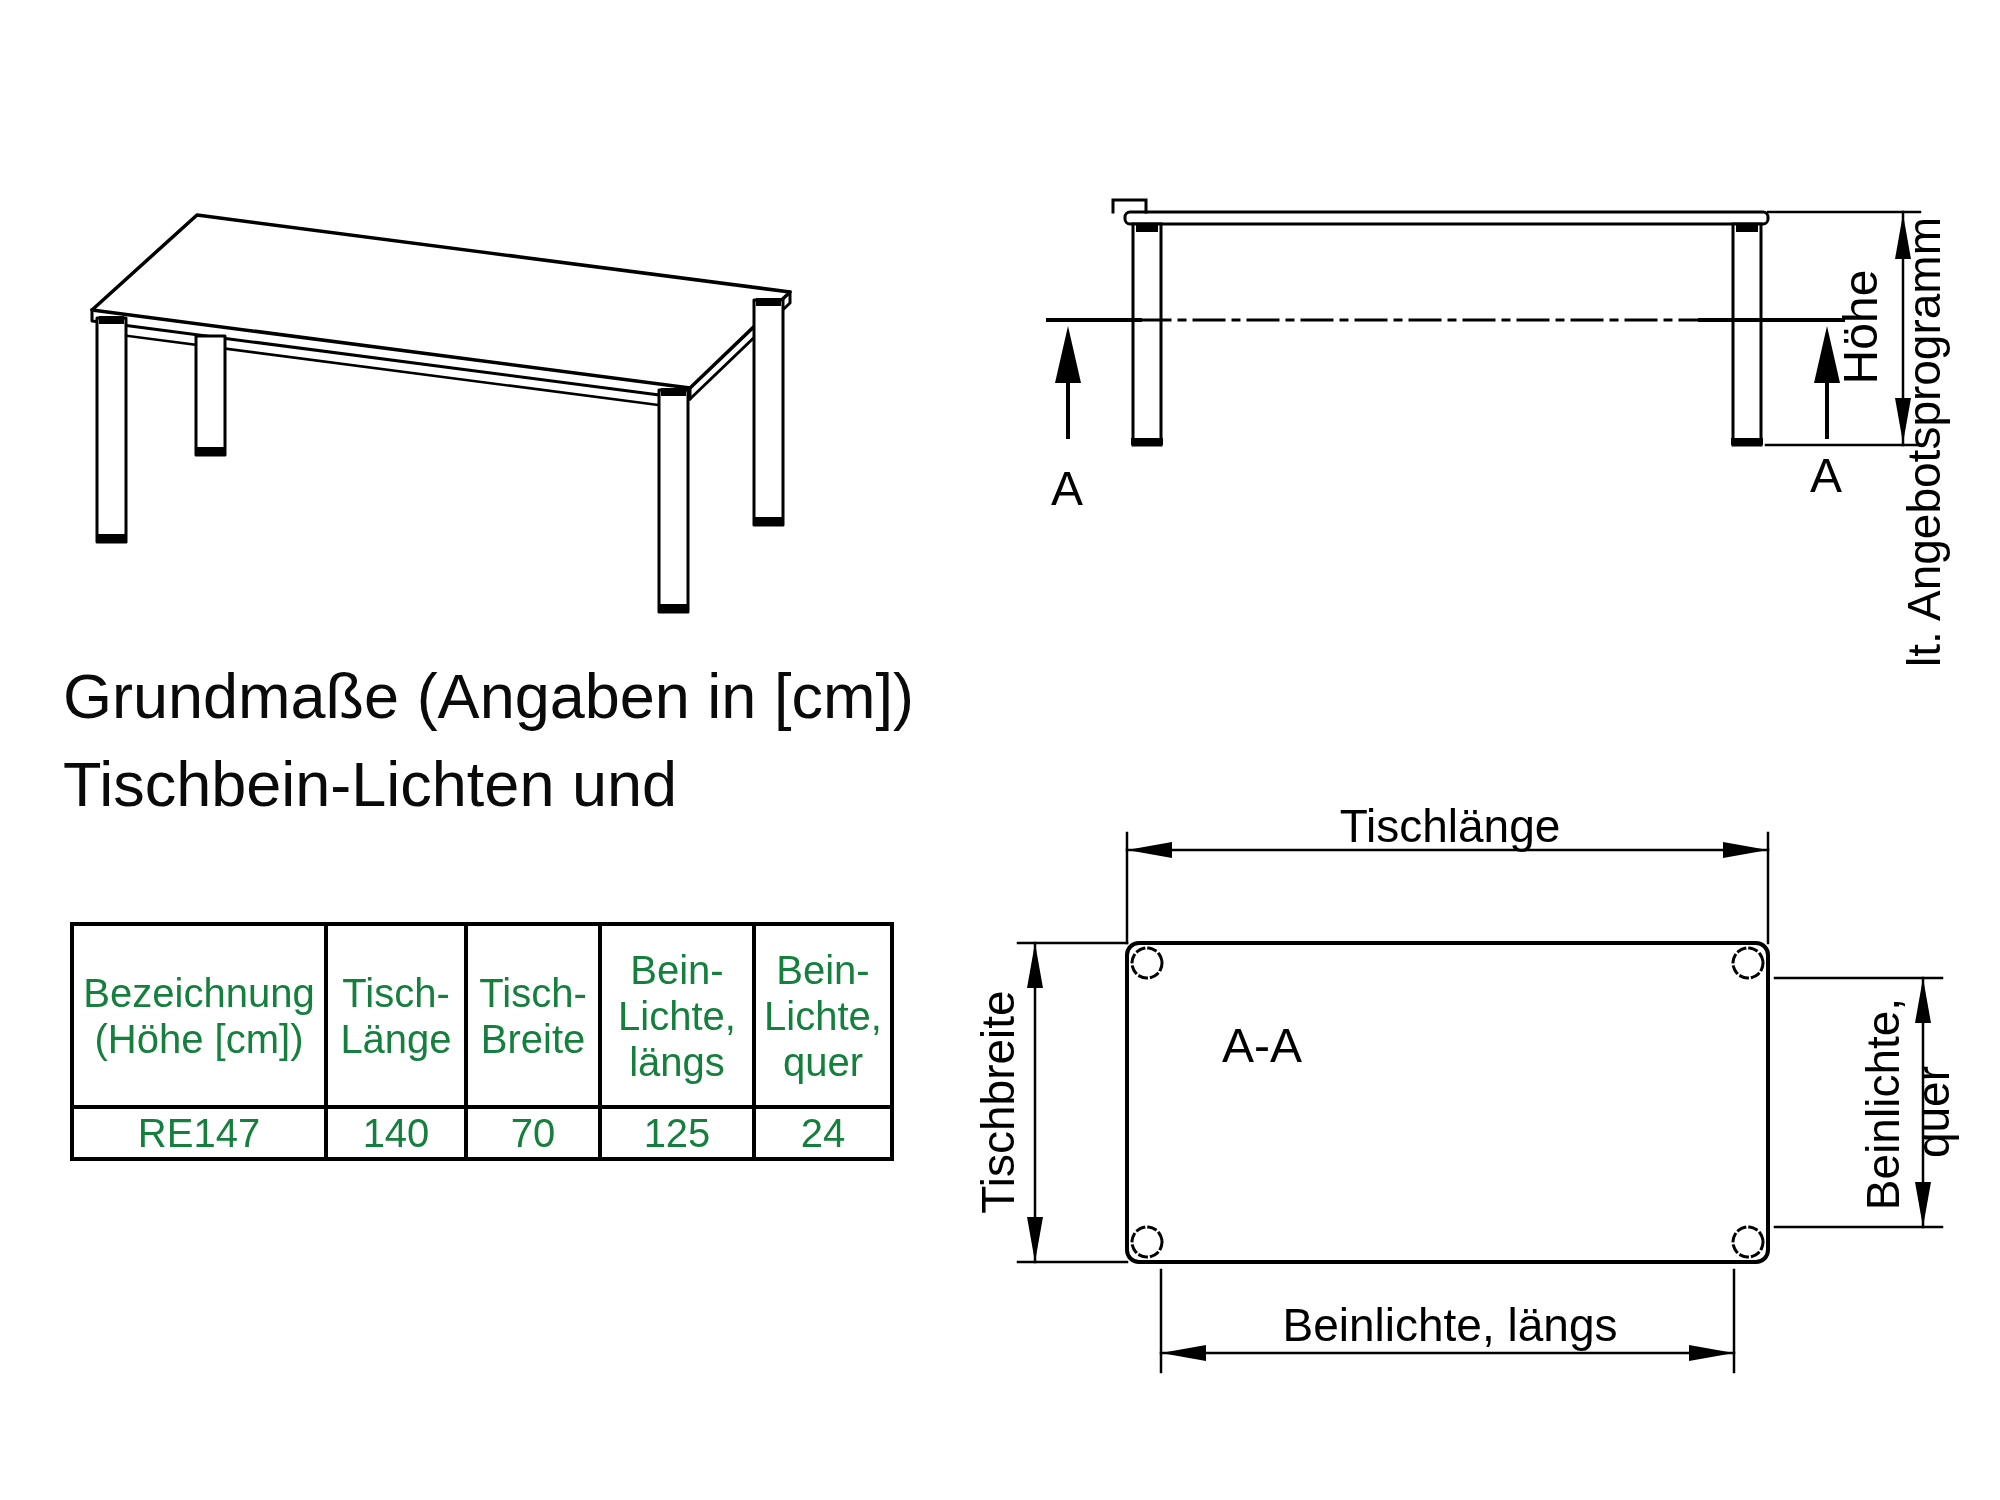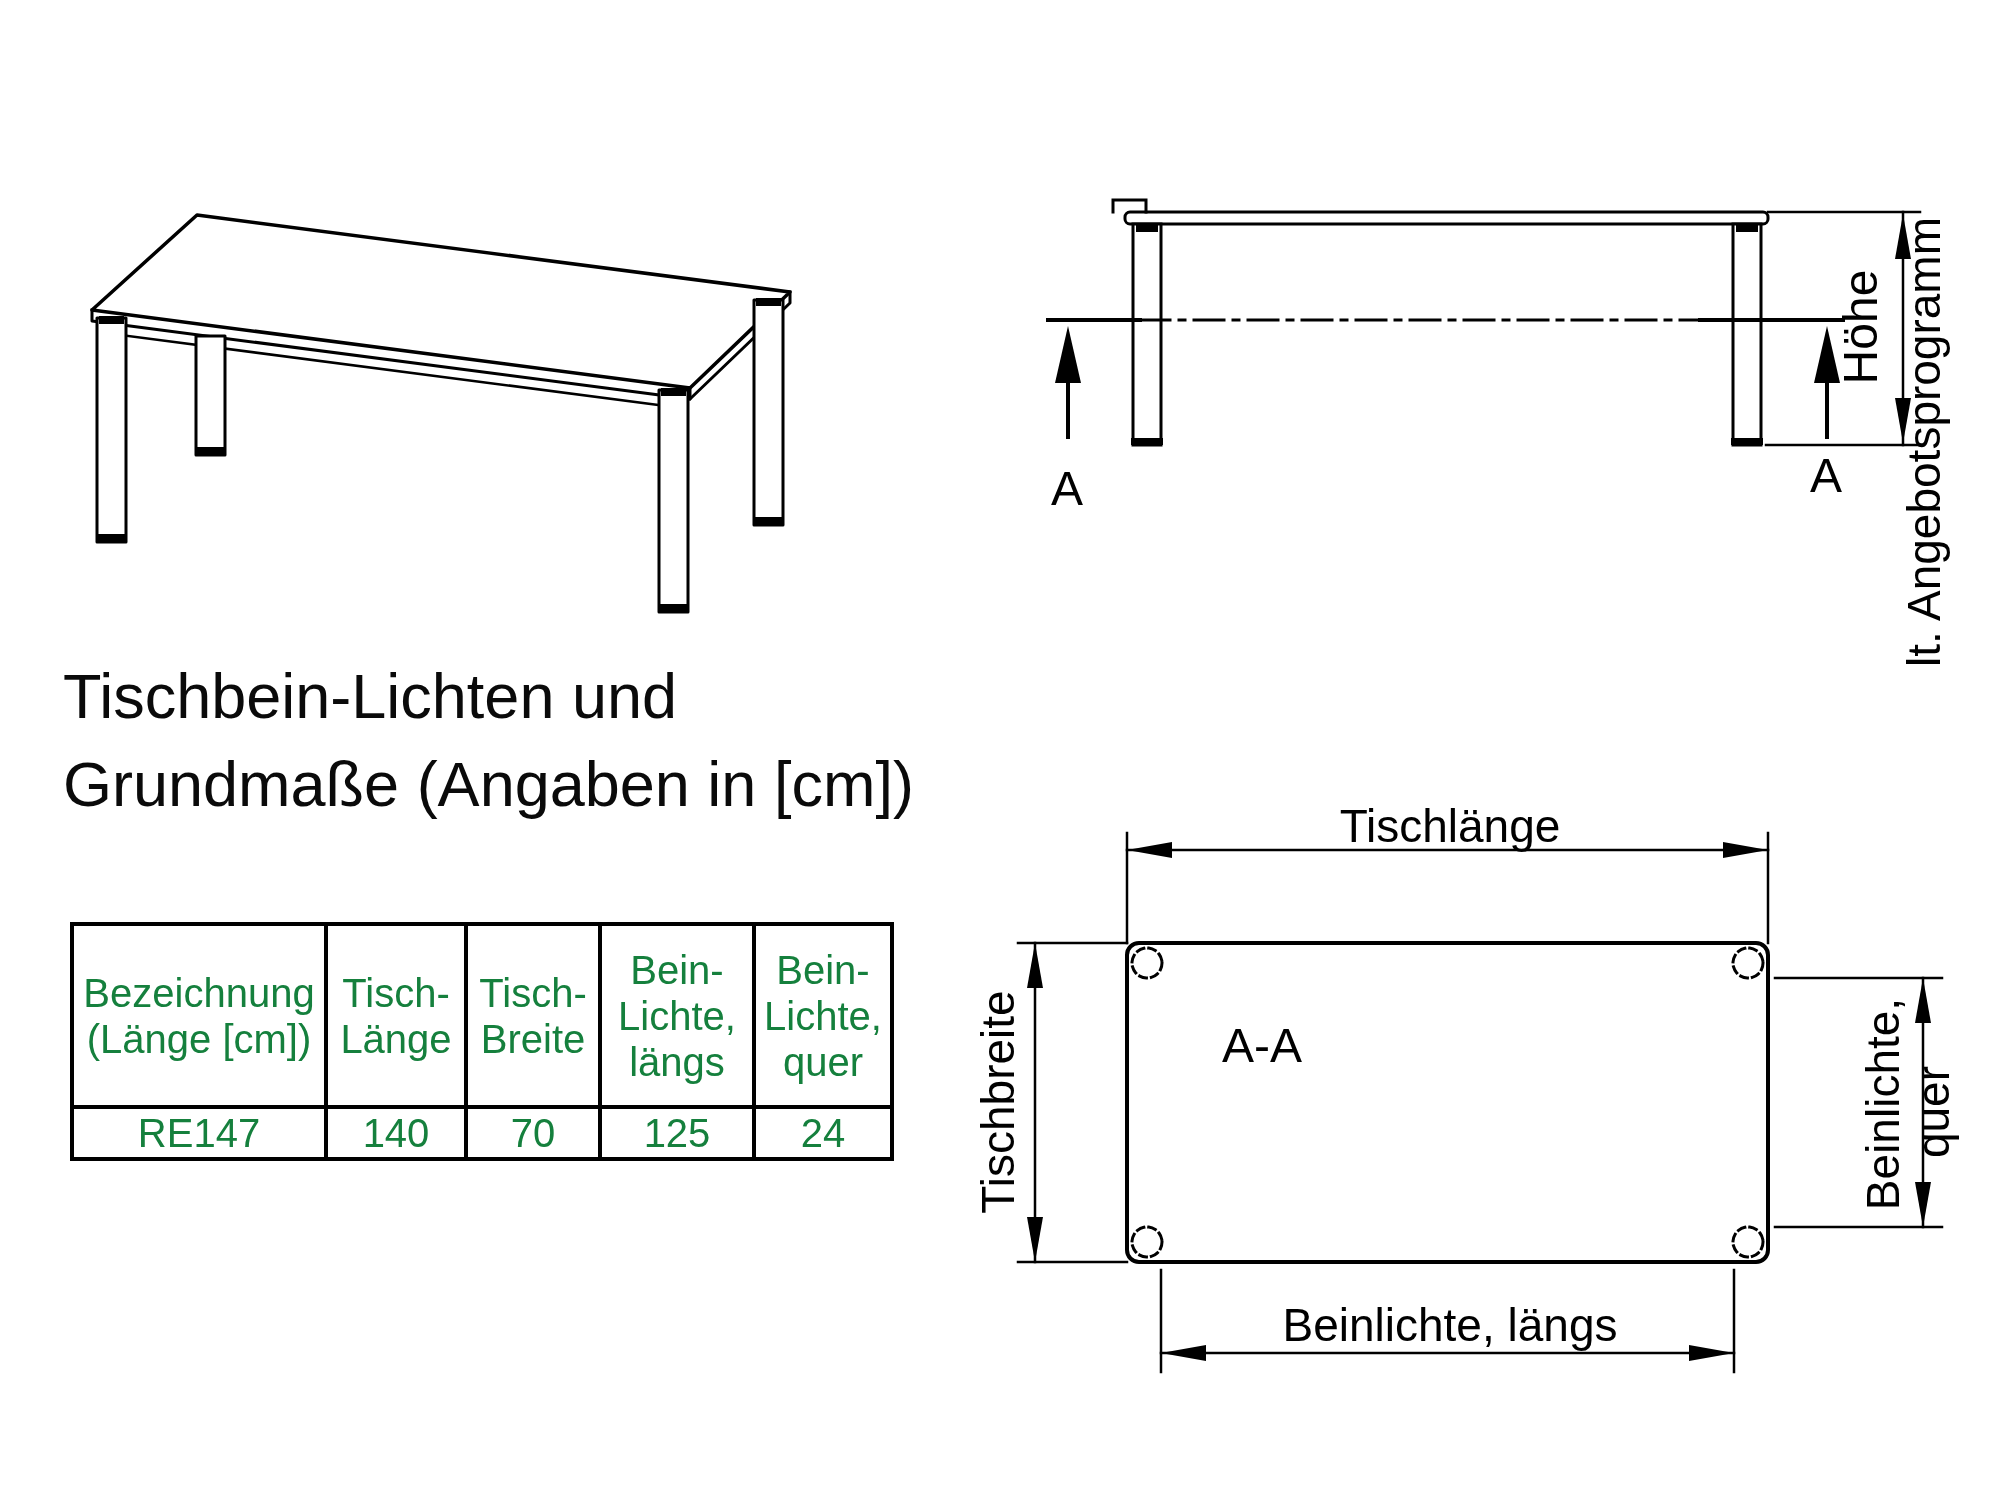--- a/index.html
+++ b/index.html
@@ -120,37 +120,37 @@
     </g>
     <text x="1262" y="1062" font-size="48" text-anchor="middle">A-A</text>
     <text x="1450" y="842" font-size="46" text-anchor="middle">Tischlänge</text>
     <text x="1014" y="1102" font-size="46" text-anchor="middle" transform="rotate(-90 1014 1102)">Tischbreite</text>
     <text x="1899" y="1104" font-size="46" text-anchor="middle" transform="rotate(-90 1899 1104)">Beinlichte,</text>
     <text x="1949" y="1112" font-size="46" text-anchor="middle" transform="rotate(-90 1949 1112)">quer</text>
     <text x="1450" y="1341" font-size="46" text-anchor="middle">Beinlichte, längs</text>
   </svg>
 
   <div class="title-block">
+    <div>Grundmaße (Angaben in [cm])</div>
     <div>Tischbein-Lichten und</div>
-    <div>Grundmaße (Angaben in [cm])</div>
   </div>
 
   <table class="dims">
     <colgroup>
       <col style="width:254px">
         <col style="width:140px">
         <col style="width:134px">
       <col style="width:154px">
         <col style="width:138px">
     </colgroup>
     <thead>
       <tr>
         <th>
           <div>Bezeichnung</div>
-            <div>(Länge [cm])</div>
+            <div>(Höhe [cm])</div>
         </th>
         <th>
           <div>Tisch-</div>
             <div>Länge</div>
         </th>
         <th>
           <div>Tisch-</div>
             <div>Breite</div>
         </th>
         <th>

